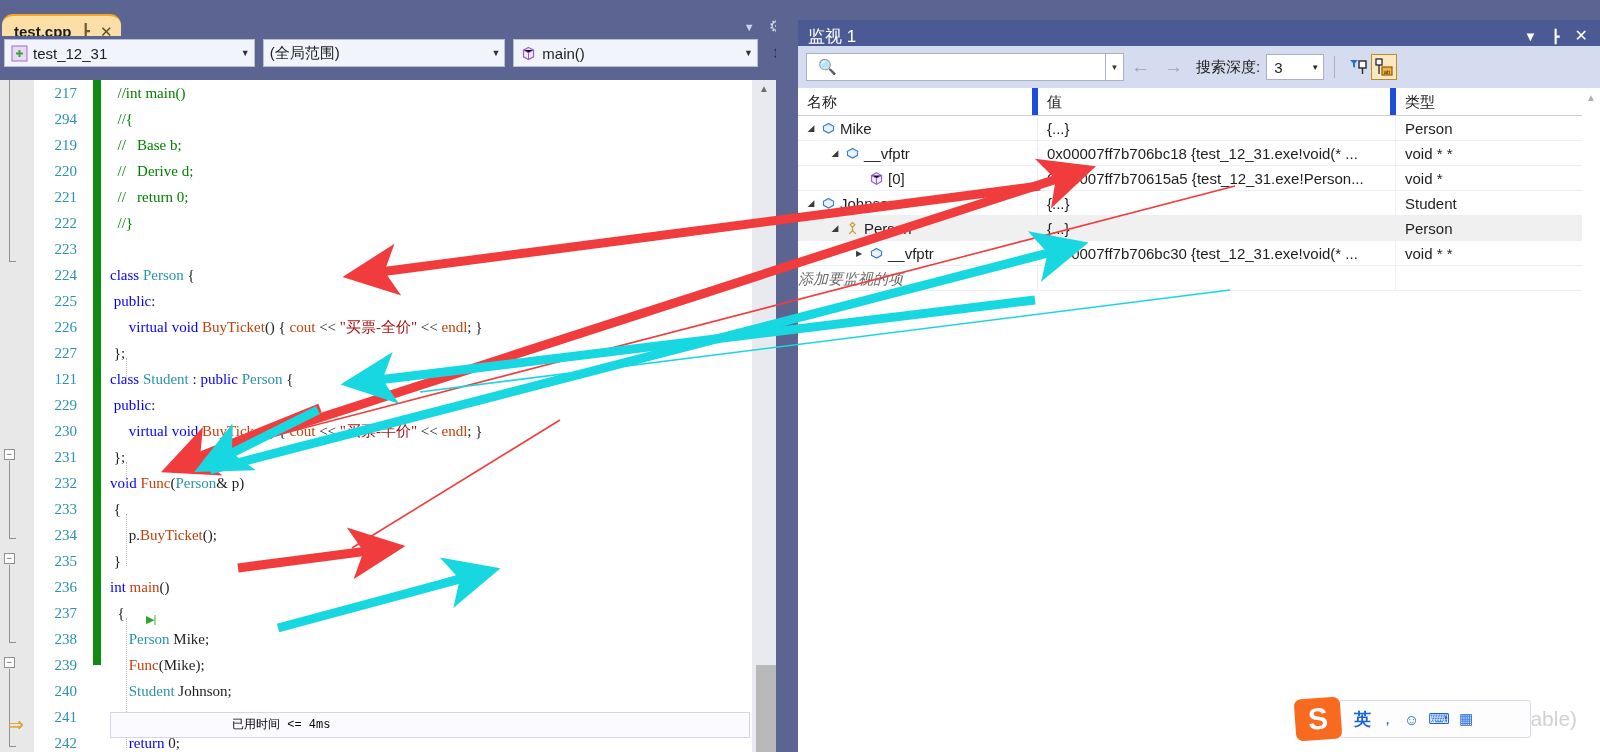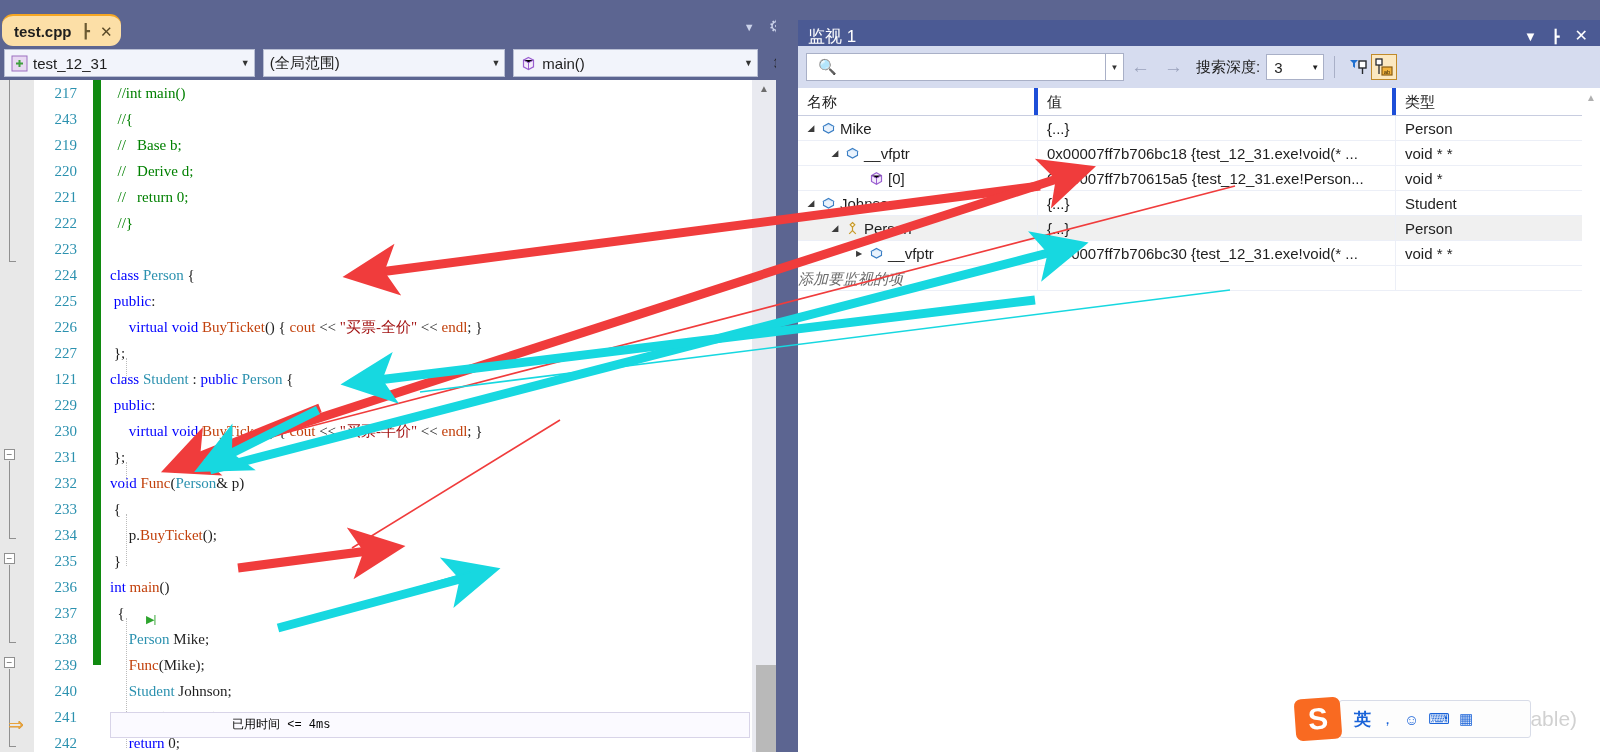--- a/index.html
+++ b/index.html
@@ -32,21 +32,21 @@
   .tab-icon.close { font-size: 15px; color: #5a4a28; }
 
   #tabstrip-right {
     position: absolute; right: 6px; top: 4px; display: flex; align-items: center; gap: 14px;
   }
   #tabstrip-right .chev { color: #ccd3ea; font-size: 11px; }
   #tabstrip-right .gear { color: #ccd3ea; font-size: 17px; line-height: 1; }
 
   
   #navbar {
-    position: absolute; left: 0; top: 46px; width: 790px; height: 34px;
+    position: absolute; left: 0; top: 36px; width: 790px; height: 34px;
     background: #5c6591; display: flex; align-items: center; padding: 0 2px;
   }
   .combo {
     height: 28px; background: #f2f4fb; border: 1px solid #b9bfd4;
     display: flex; align-items: center; padding: 0 4px 0 6px;
     font-size: 15px; color: #1e1e1e; position: relative;
     font-family: "Liberation Sans", sans-serif;
   }
   .combo .label { flex: 1; white-space: nowrap; overflow: hidden; }
   .combo .arrow { font-size: 9px; color: #333; padding-left: 6px; }
@@ -210,21 +210,21 @@
   .tb-icon { width: 26px; height: 26px; display: flex; align-items: center; justify-content: center; }
   #tb-pin-hot { border: 1px solid #c08a2a; background: #fbe8c0; }
 
   #watch-grid {
     position: absolute; left: 8px; top: 88px; width: 802px; height: 664px;
     background: #ffffff; overflow: hidden;
   }
   #grid-header { display: flex; height: 28px; border-bottom: 1px solid #c8cde0; }
   .hcell {
     font-size: 15px; color: #1e1e1e; padding-left: 9px; line-height: 28px;
-    border-right: 4px solid #1d4ed8;
+    border-right: 6px solid #1d4ed8;
     font-family: "Liberation Sans", sans-serif;
   }
   .col-name { width: 240px; }
   .col-val  { width: 358px; }
   .col-type { width: 188px; border-right: none; }
 
   .grow { display: flex; height: 25px; border-bottom: 1px solid #eceff7; }
   .grow.sel { background: #f0f0f0; }
   .gcell {
     font-size: 15px; color: #1e1e1e; line-height: 25px;
@@ -316,21 +316,21 @@
         <span class="label">main()</span>
         <span class="arrow">▼</span>
       </div>
       <div id="nav-split">↕</div>
     </div>
 
     <div id="code-surface">
       <div id="indicator-margin"></div>
       <div id="line-numbers">
           <div class="lnum">217</div>
-          <div class="lnum">243</div>
+          <div class="lnum">294</div>
           <div class="lnum">219</div>
           <div class="lnum">220</div>
           <div class="lnum">221</div>
           <div class="lnum">222</div>
           <div class="lnum">223</div>
           <div class="lnum">224</div>
           <div class="lnum">225</div>
           <div class="lnum">226</div>
           <div class="lnum">227</div>
           <div class="lnum">121</div>

